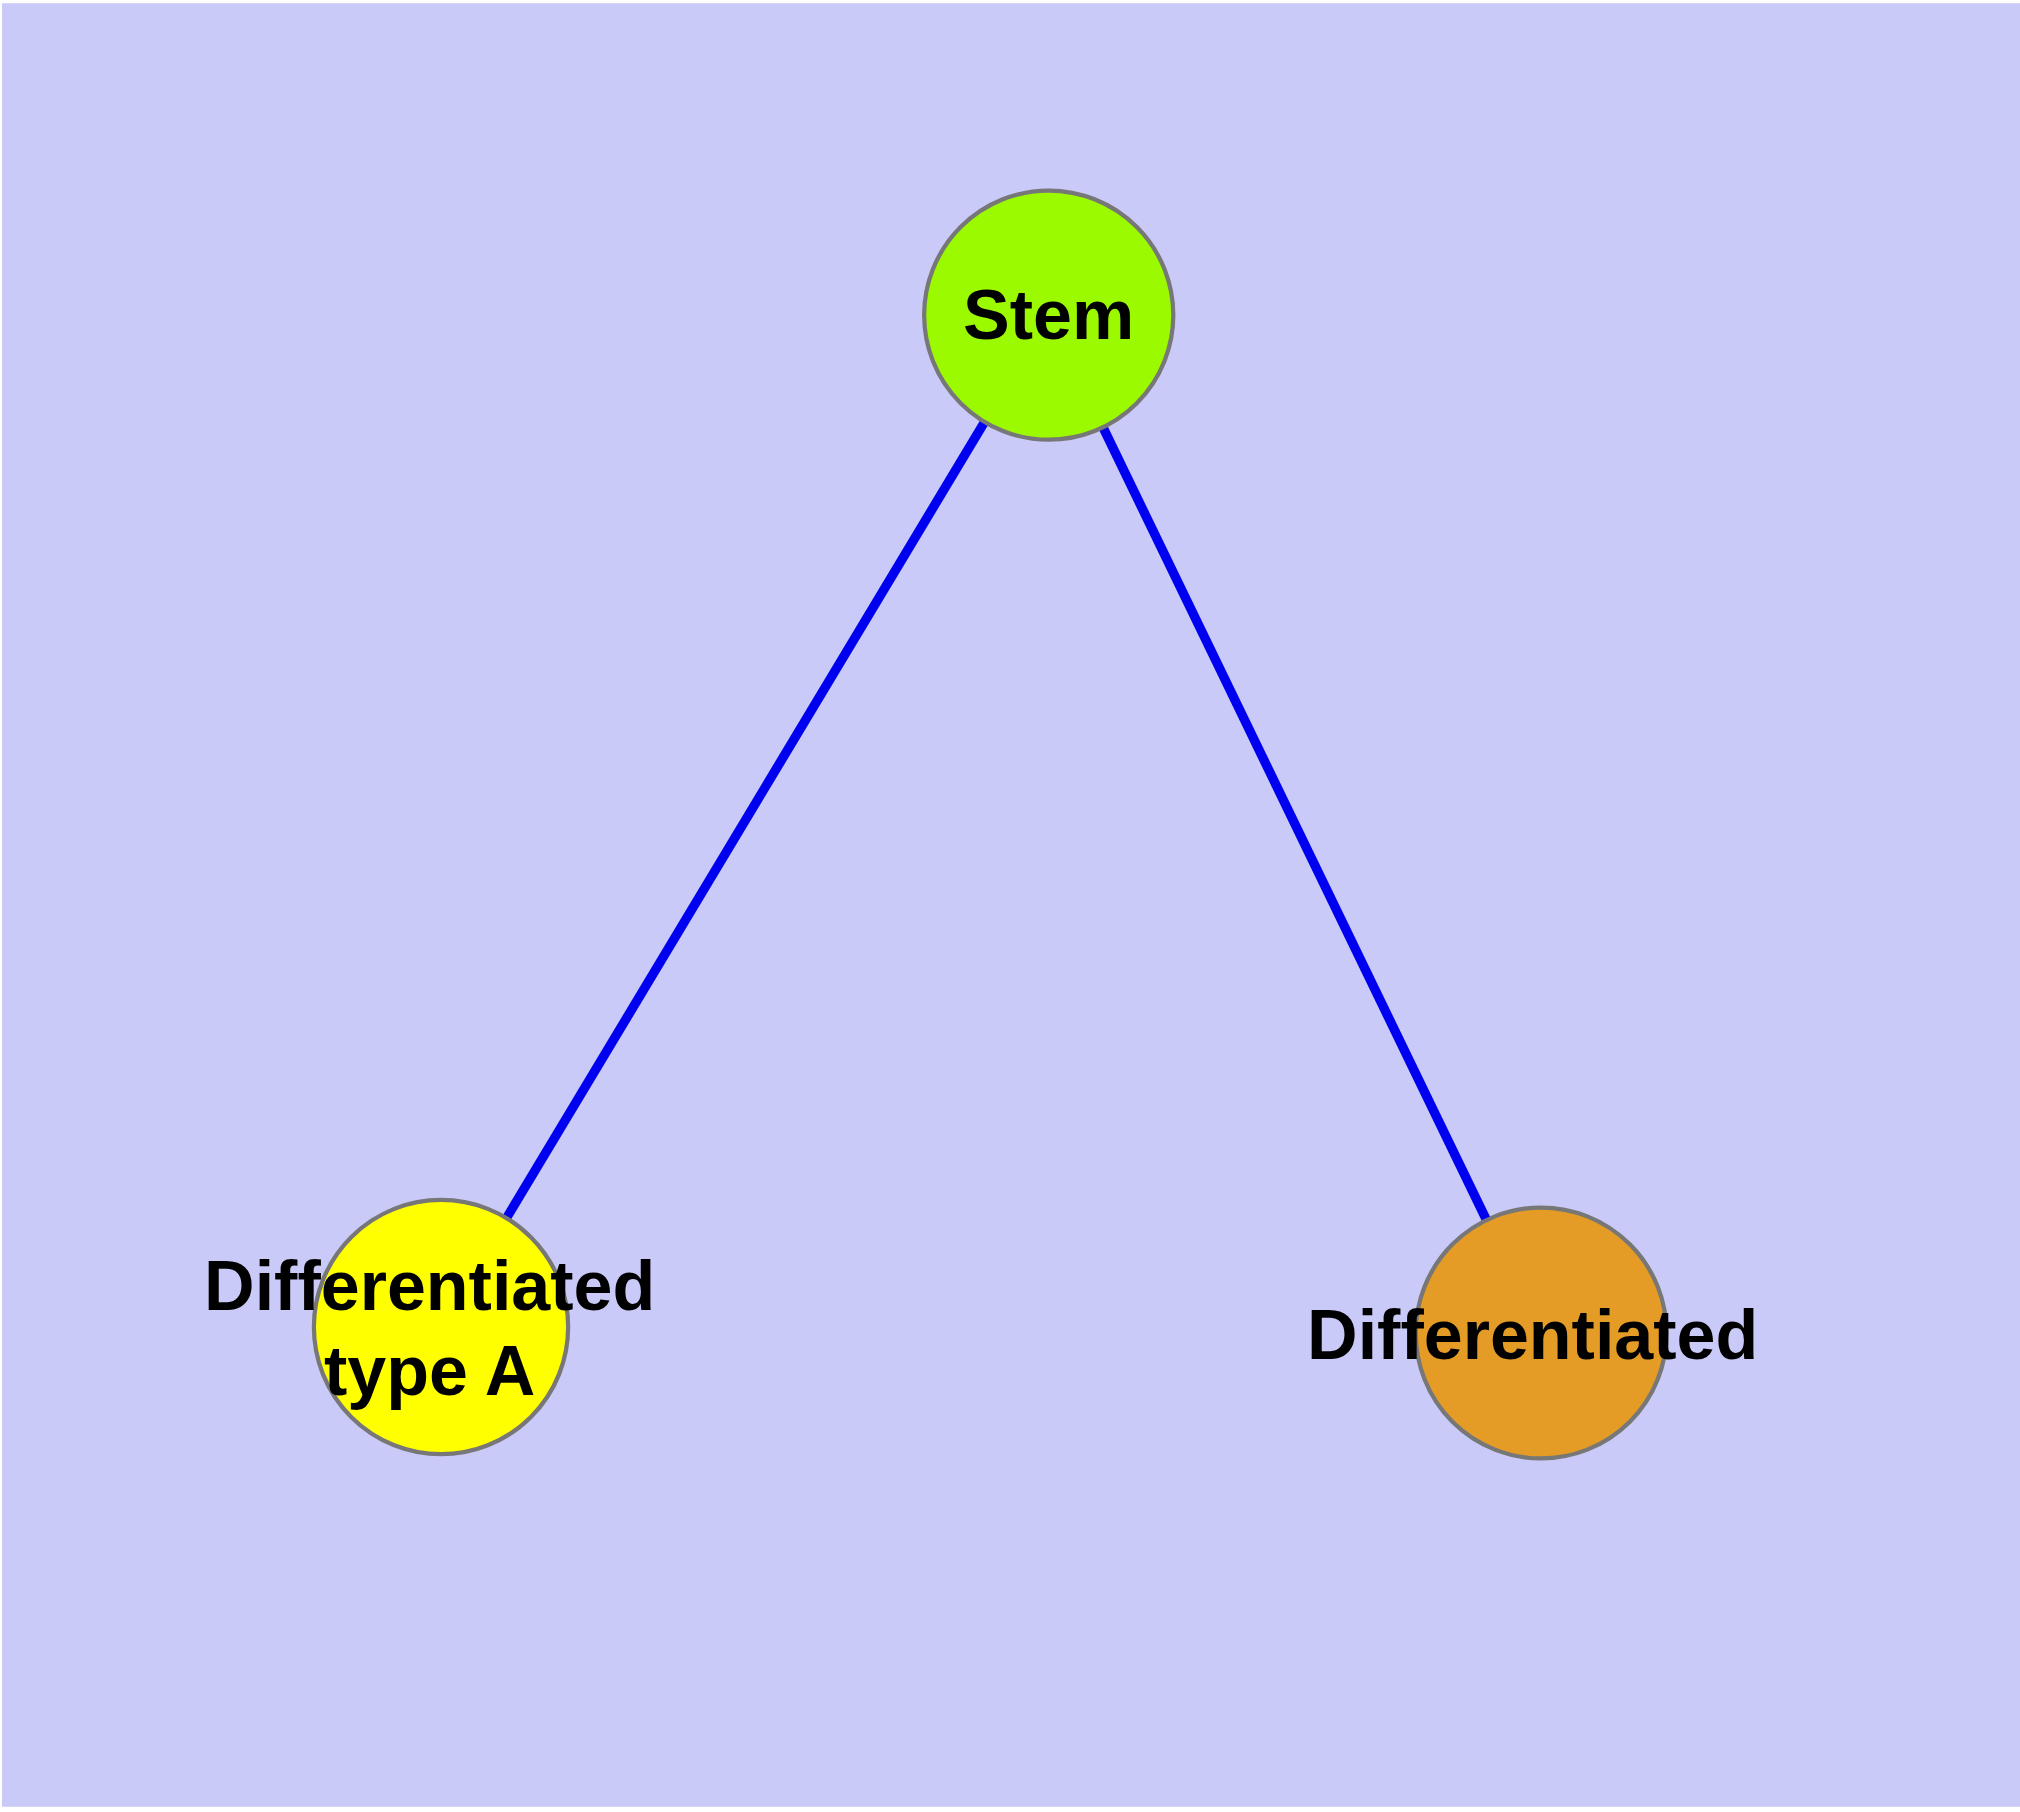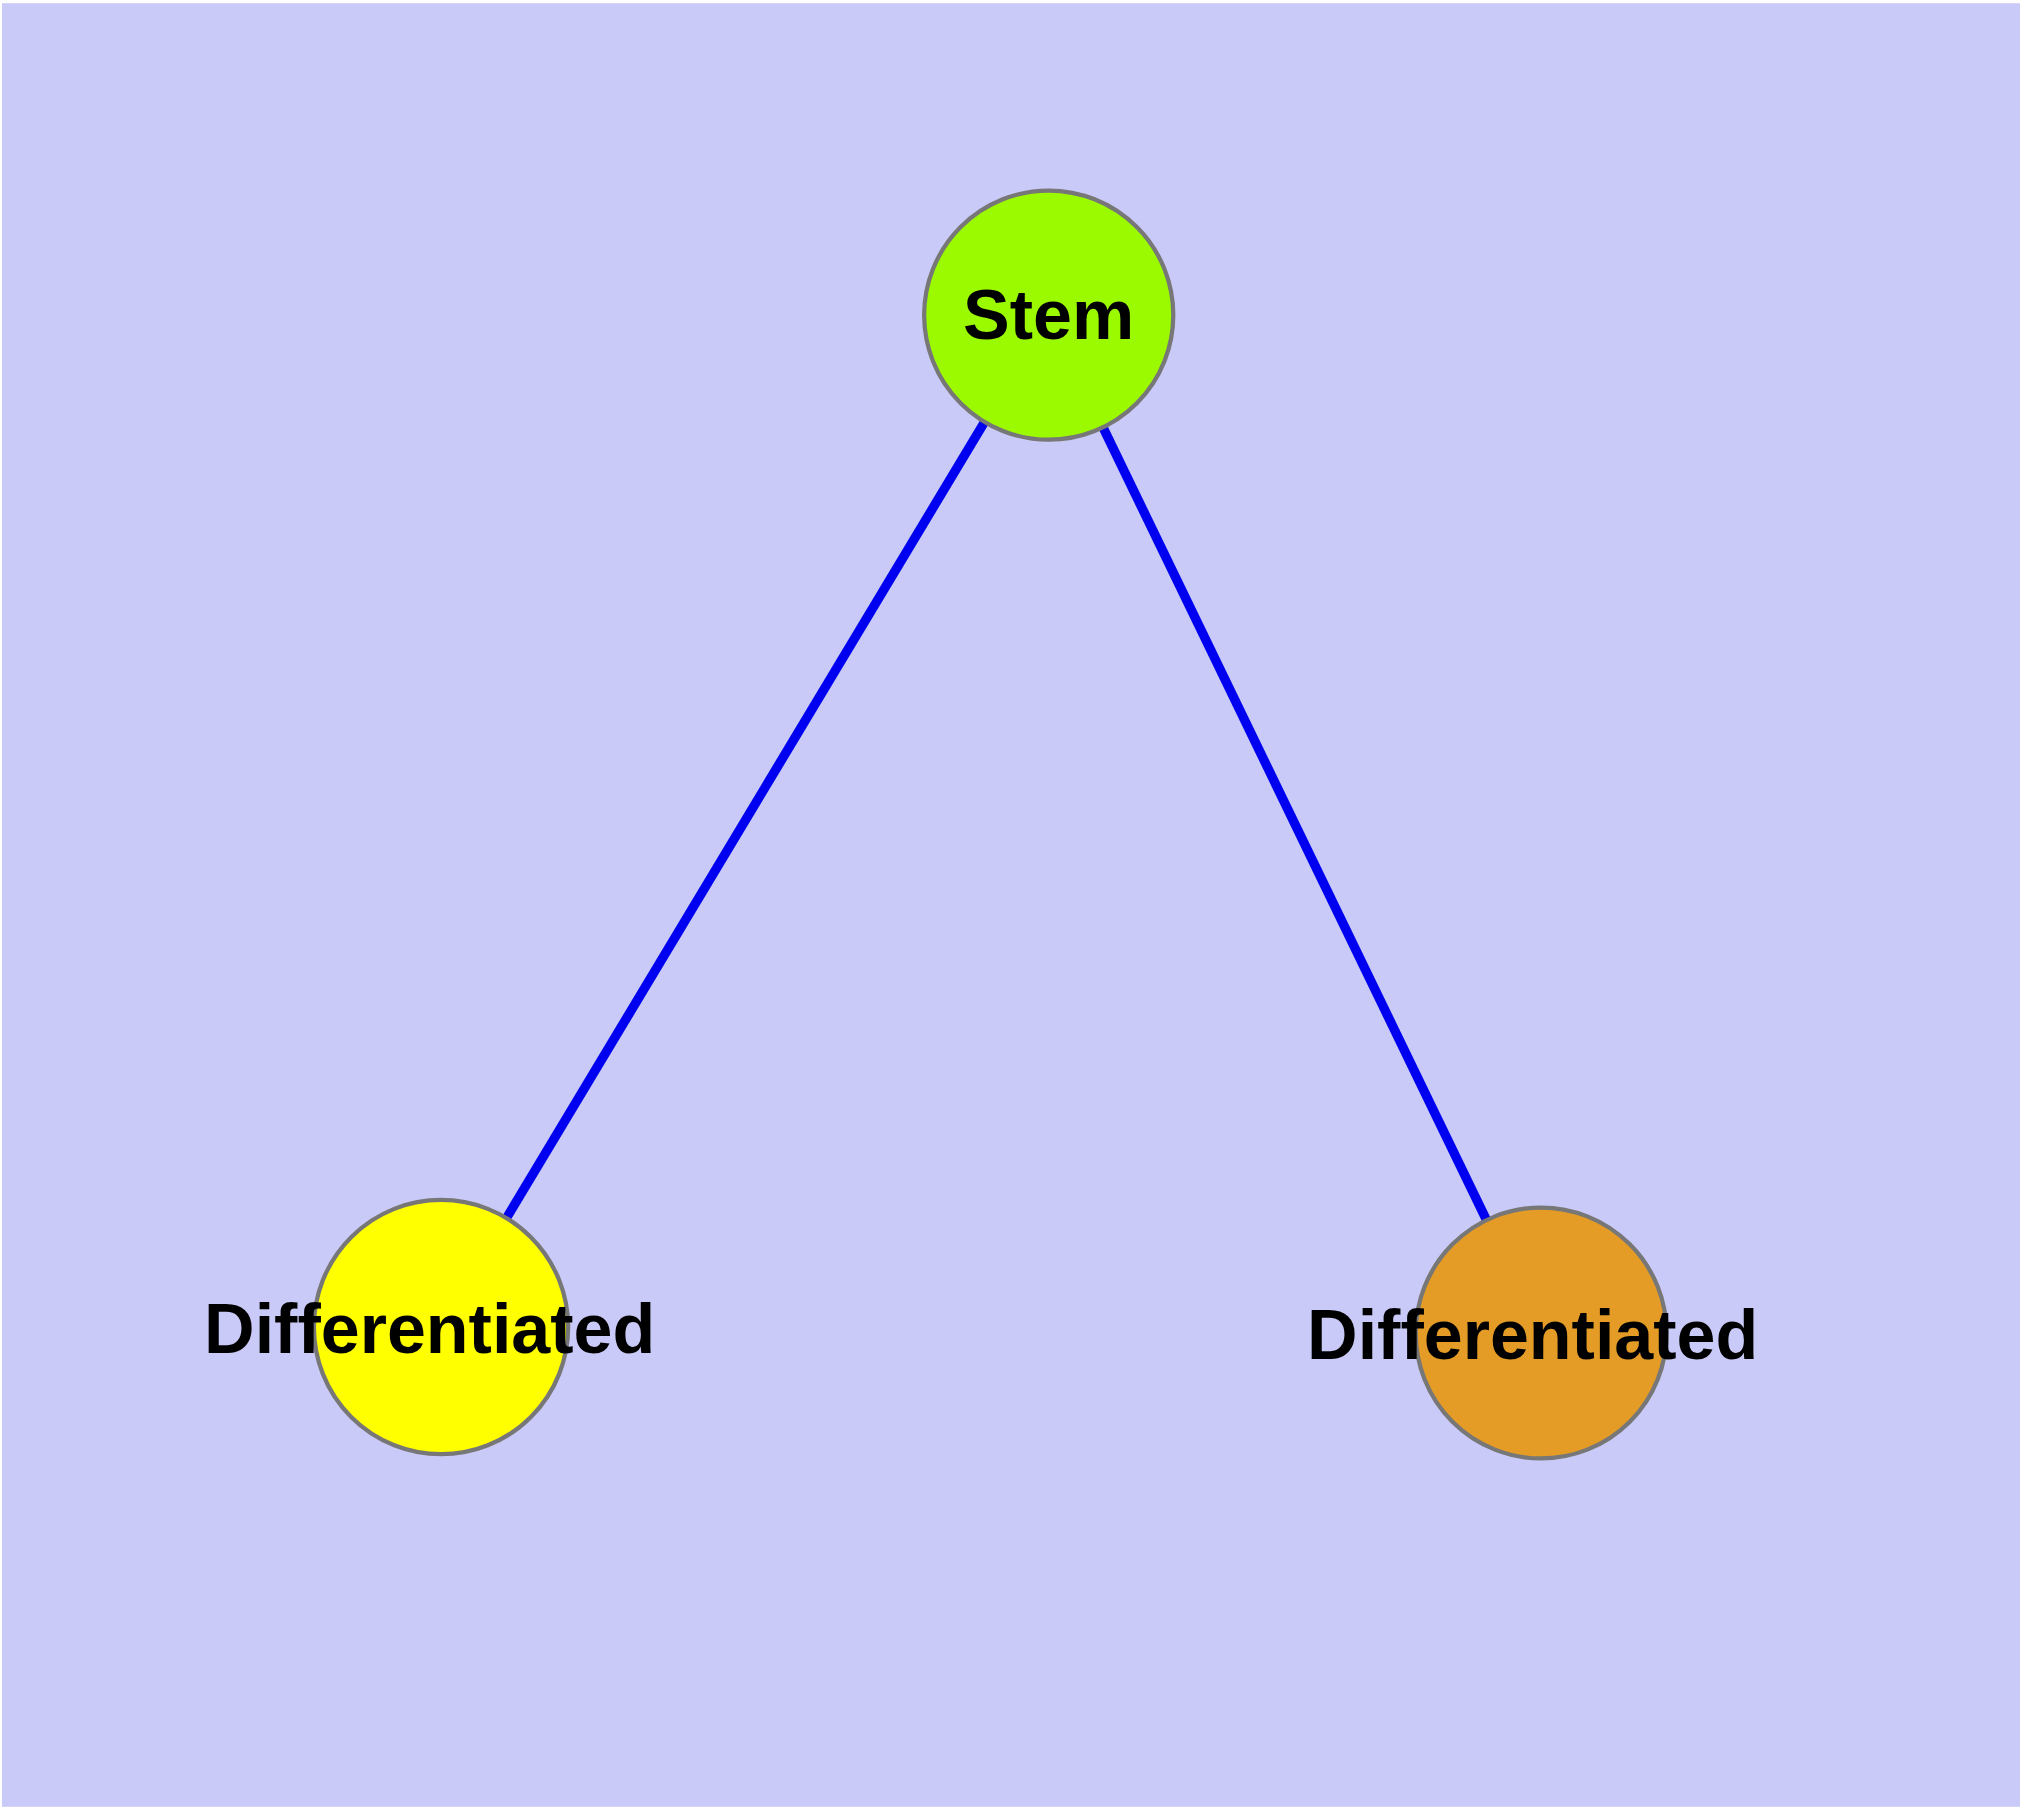--- a/index.html
+++ b/index.html
@@ -54,20 +54,21 @@
     <circle cx="518" cy="1562" r="150" fill="#FFFF00" stroke="#777777" stroke-width="5"></circle>
     <circle cx="1816" cy="1569" r="148" fill="#E49C26" stroke="#777777" stroke-width="5"></circle>
   </svg>
 
   <div class="node-label" style="left:1047px; top:312px;">
     <span class="label-line">Stem</span>
   </div>
 
   <div class="node-label" style="left:428px; top:1326px;">
     <span class="label-line">Differentiated</span>
+    <span class="label-line">type A</span>
   </div>
 
   <div class="node-label" style="left:1531px; top:1332px;">
     <span class="label-line">Differentiated</span>
   </div>
 
 </div>
 
 
 </body></html>

